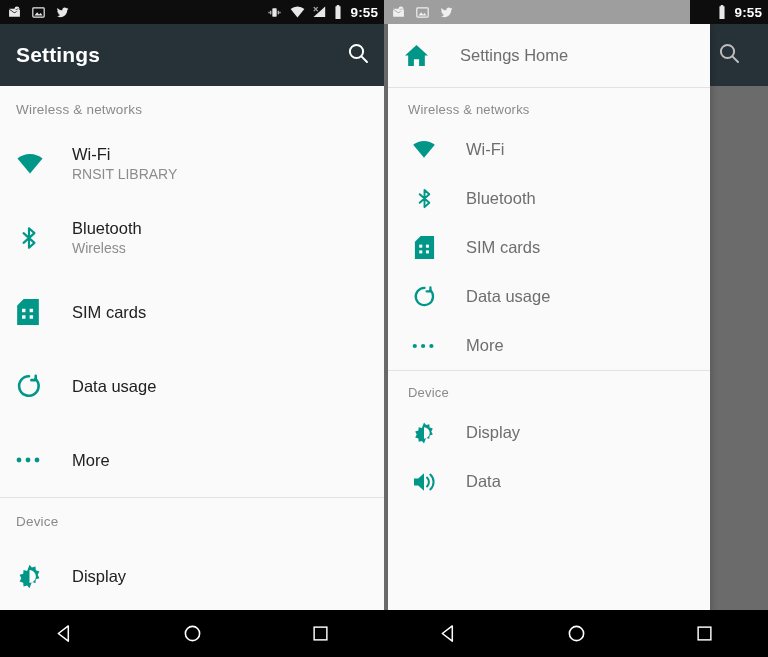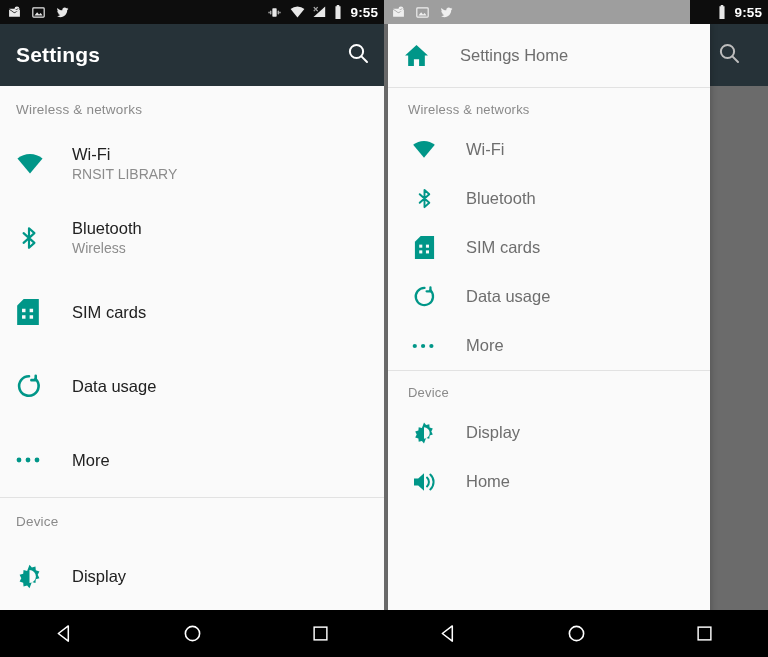--- a/index.html
+++ b/index.html
@@ -356,21 +356,21 @@
 
 
       <div class="d-row">
         <span class="ic">
           <svg width="24" height="22" viewBox="0 0 24 22" fill="#009688">
               <path d="M2 7.5h4.2L12 2.3v17.4L6.2 14.5H2z"></path>
               <path d="M15 6.6a6 6 0 0 1 0 8.8" stroke="#009688" stroke-width="2" fill="none" stroke-linecap="round"></path>
               <path d="M18.3 3.6a10 10 0 0 1 0 14.8" stroke="#009688" stroke-width="2" fill="none" stroke-linecap="round"></path>
             </svg>
         </span>
-        <span class="label">Home</span>
+        <span class="label">Data</span>
       </div>
     </div>
 
     <div class="navbar">
       <span class="nav-btn">
         <svg width="19" height="19" viewBox="0 0 20 20" fill="none" stroke="#fff" stroke-width="1.6" stroke-linejoin="round">
             <path d="M14 2 3.5 10 14 18z"></path>
           </svg>
       </span>
       <span class="nav-btn">

